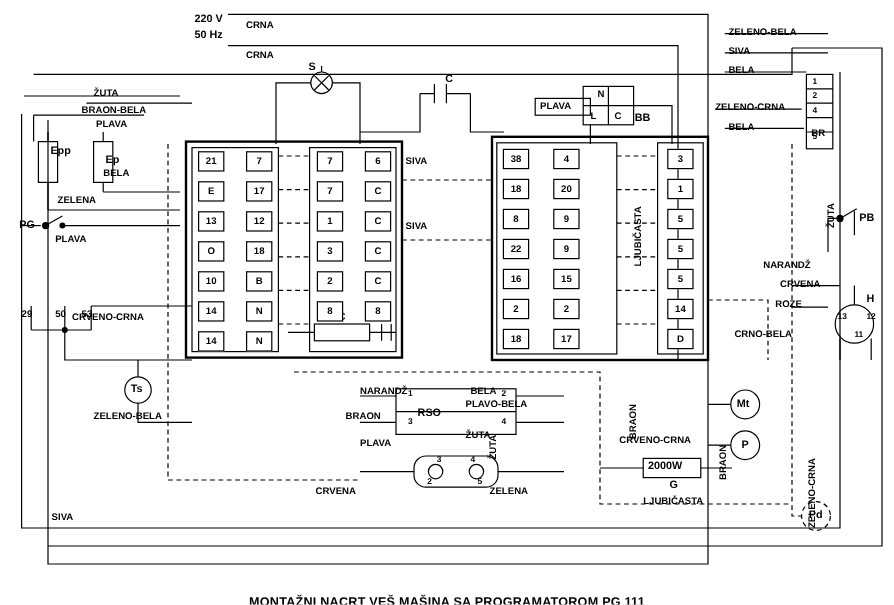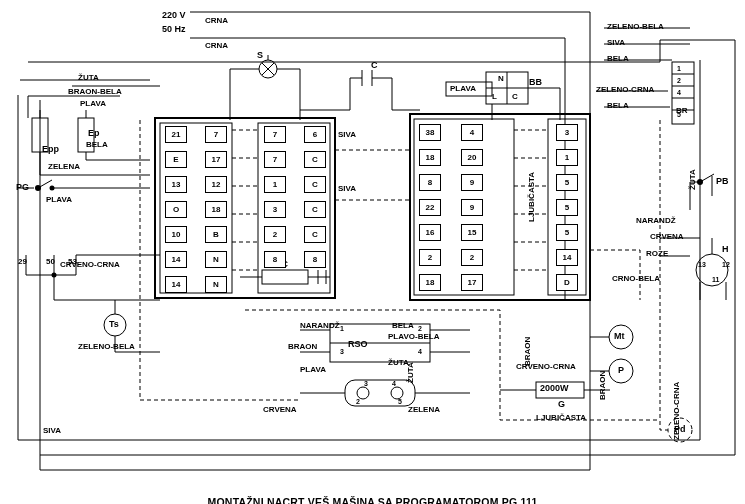--- a/index.html
+++ b/index.html
@@ -176,29 +176,29 @@
   <div class="lbl f8" style="left:646px;top:249px;">ROZE</div>
   <div class="lbl f8" style="left:536px;top:413px;">LJUBIČASTA</div>
 
   <div class="lbl f8 rot90" style="left:527px;top:222px;">LJUBIČASTA</div>
   <div class="lbl f8 rot90" style="left:523px;top:366px;">BRAON</div>
   <div class="lbl f8 rot90" style="left:598px;top:400px;">BRAON</div>
   <div class="lbl f8 rot90" style="left:672px;top:440px;">ZELENO-CRNA</div>
   <div class="lbl f8 rot90" style="left:688px;top:190px;">ŽUTA</div>
   <div class="lbl f8 rot90" style="left:406px;top:383px;">ŽUTA</div>
 
-  <div class="lbl f9" style="left:42px;top:144px;">Epp</div>
+  <div class="lbl f9" style="left:42px;top:120px;">Epp</div>
   <div class="lbl f9" style="left:88px;top:128px;">Ep</div>
   <div class="lbl f9" style="left:16px;top:182px;">PG</div>
   <div class="lbl f9" style="left:109px;top:319px;">Ts</div>
   <div class="lbl f9" style="left:257px;top:50px;">S</div>
   <div class="lbl f9" style="left:371px;top:60px;">C</div>
   <div class="lbl f9" style="left:272px;top:259px;">R-C</div>
   <div class="lbl f8" style="left:450px;top:84px;">PLAVA</div>
-  <div class="lbl f9" style="left:529px;top:77px;">BB</div>
+  <div class="lbl f9" style="left:529px;top:93px;">BB</div>
   <div class="lbl f8" style="left:498px;top:74px;">N</div>
   <div class="lbl f8" style="left:492px;top:92px;">L</div>
   <div class="lbl f8" style="left:512px;top:92px;">C</div>
   <div class="lbl f9" style="left:716px;top:176px;">PB</div>
   <div class="lbl f9" style="left:722px;top:244px;">H</div>
   <div class="lbl f9" style="left:614px;top:331px;">Mt</div>
   <div class="lbl f9" style="left:618px;top:365px;">P</div>
   <div class="lbl f9" style="left:674px;top:424px;">Pd</div>
   <div class="lbl f9" style="left:540px;top:383px;text-align:right;">2000W</div>
   <div class="lbl f9" style="left:558px;top:399px;">G</div>

